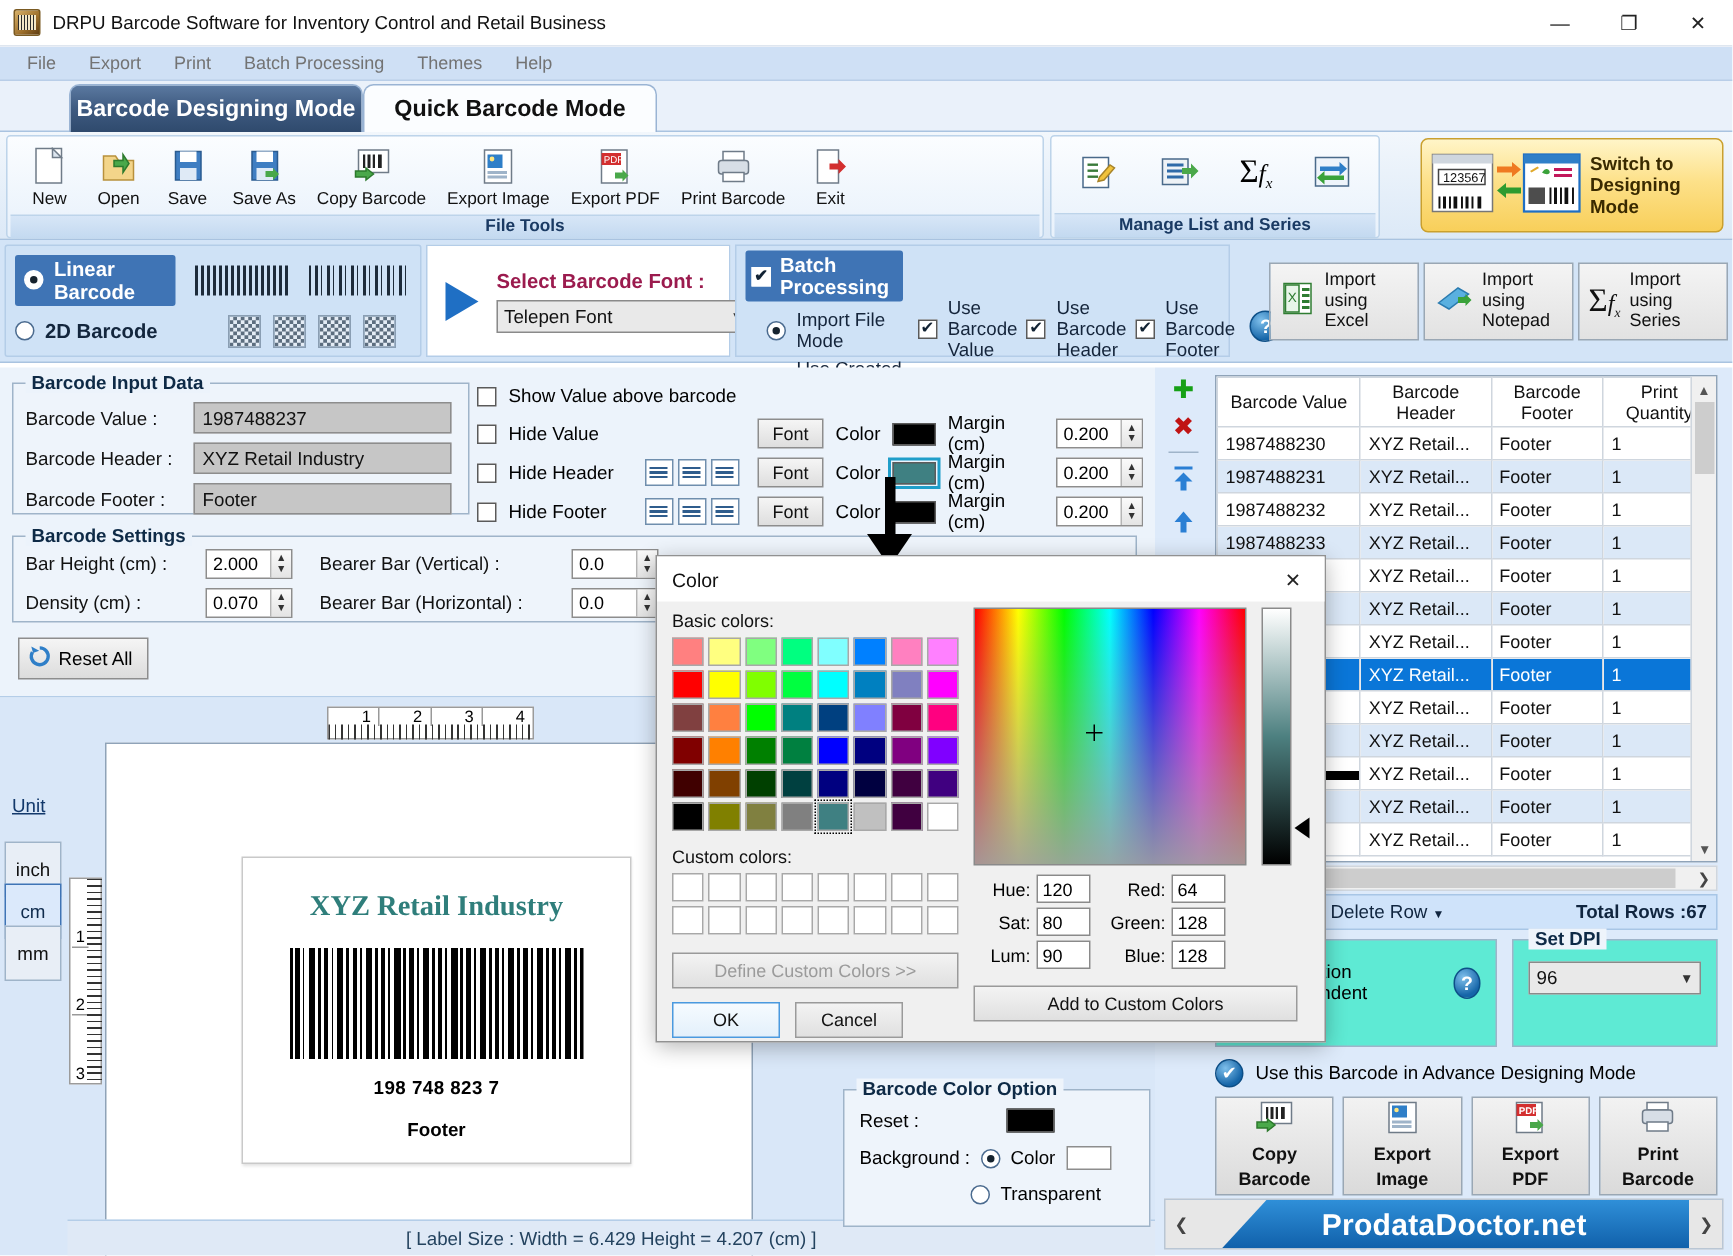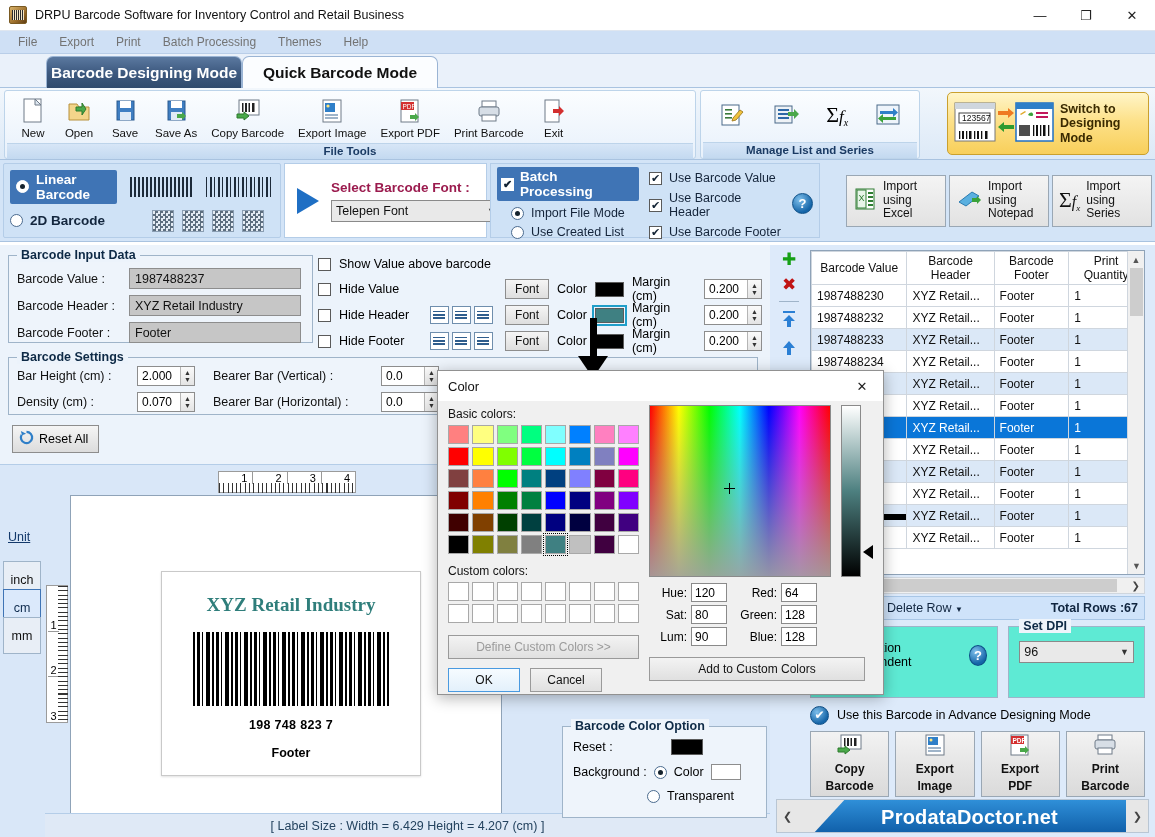--- a/index.html
+++ b/index.html
@@ -648,21 +648,21 @@
           </div>
           <div class="ckrow" style="padding-left:14px">
             <span class="radio on"></span>
             <span>Import File Mode</span>
           </div>
           <div class="ckrow" style="padding-left:14px">
             <span class="radio"></span>
             <span>Use Created List</span>
           </div>
         </div>
-        <div style="display:flex;flex-direction:column;gap:6px;padding-top:4px">
+        <div style="display:flex;flex-direction:row;gap:6px;padding-top:4px">
           <div class="ckrow">
             <span class="cbx on"></span>
             <span>Use Barcode Value</span>
           </div>
           <div class="ckrow">
             <span class="cbx on"></span>
             <span>Use Barcode Header</span>
           </div>
           <div class="ckrow">
             <span class="cbx on"></span>
@@ -944,20 +944,26 @@
           <tr>
             <th>Barcode Value</th>
             <th>Barcode Header</th>
             <th>Barcode Footer</th>
             <th>Print Quantity</th>
           </tr>
         </thead>
         <tbody>
           <tr>
               <td>1987488230</td>
+              <td>XYZ Retail...</td>
+              <td>Footer</td>
+              <td>1</td>
+            </tr>
+          <tr class="alt">
+              <td>1987488231</td>
               <td>XYZ Retail...</td>
               <td>Footer</td>
               <td>1</td>
             </tr>
           <tr>
               <td>1987488232</td>
               <td>XYZ Retail...</td>
               <td>Footer</td>
               <td>1</td>
             </tr>

